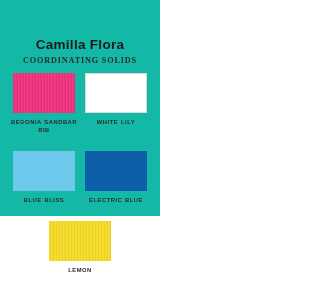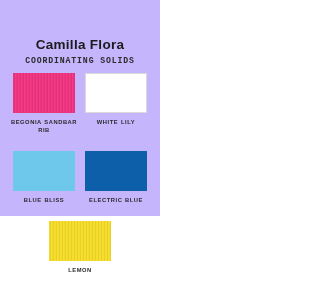--- a/index.html
+++ b/index.html
@@ -13,21 +13,21 @@
     background: #ffffff;
     font-family: "Liberation Sans", sans-serif;
     -webkit-font-smoothing: antialiased;
     overflow: hidden;
   }
 
   .card {
     position: relative;
     width: 160px;
     height: 216px;
-    background: #c4b5fd;
+    background: #14b8a6;
     box-sizing: border-box;
   }
 
   
   .header {
     position: absolute;
     top: 38px;
     left: 0;
     width: 160px;
     text-align: center;
@@ -36,21 +36,21 @@
     font-family: "Liberation Sans", sans-serif;
     font-size: 13.5px;
     font-weight: bold;
     color: #1b1b1b;
     letter-spacing: 0.3px;
     line-height: 14px;
     margin: 0;
     white-space: nowrap;
   }
   .subtitle {
-    font-family: Liberation Mono, monospace;
+    font-family: Liberation Serif, serif;
     font-size: 8.2px;
     font-weight: bold;
     color: #2b2b2b;
     letter-spacing: 0.85px;
     line-height: 10px;
     margin: 4px 0 0 0;
     white-space: nowrap;
   }
 
   

